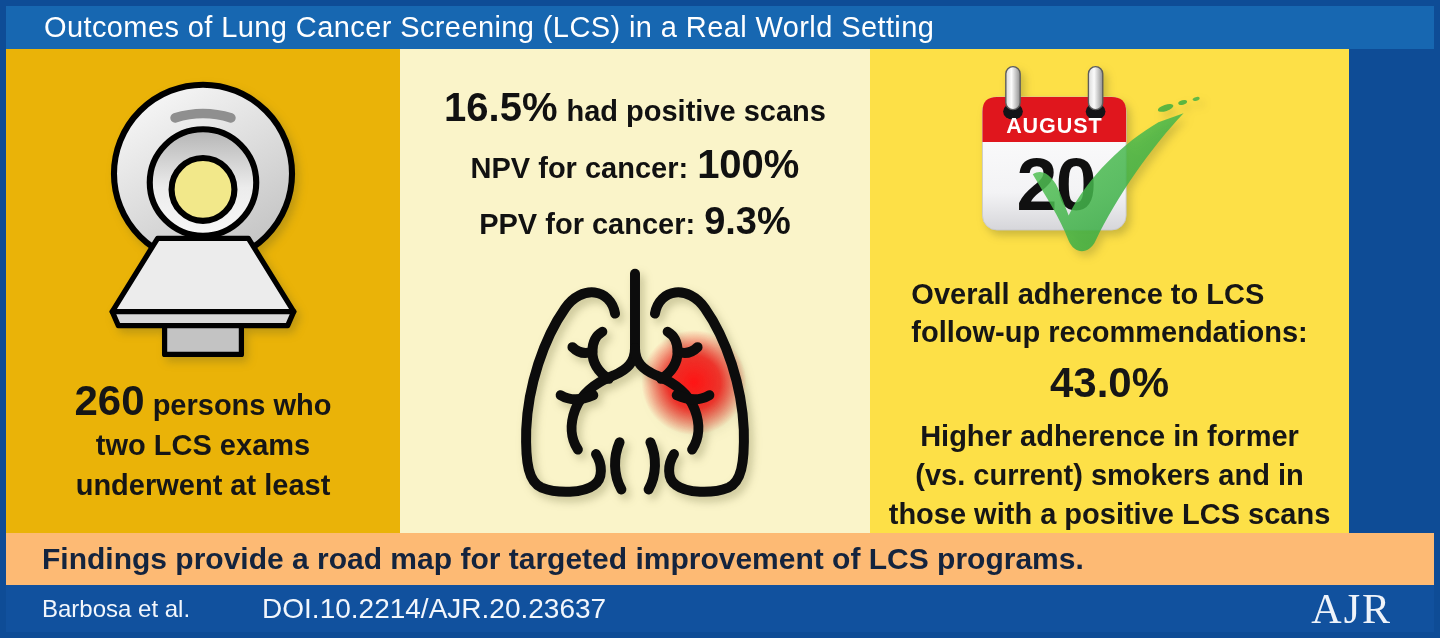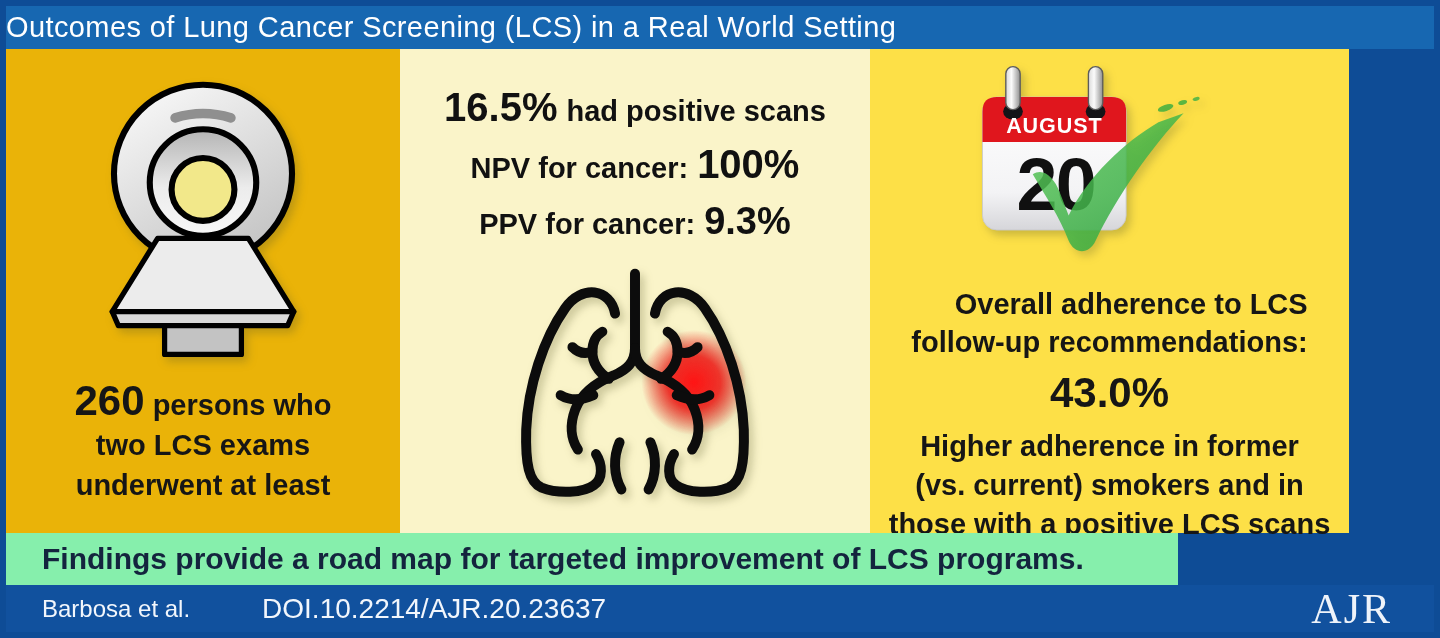--- a/index.html
+++ b/index.html
@@ -1,46 +1,46 @@
 <!DOCTYPE html>
 <html><head>
 <meta charset="utf-8">
 <style>
   * { margin:0; padding:0; box-sizing:border-box; }
   body { font-family:"Liberation Sans","DejaVu Sans",sans-serif; }
   .frame { position:relative; width:1440px; height:638px; background:#0e4c96; overflow:hidden; }
 
   .header { position:absolute; left:6px; top:6px; width:1428px; height:43px;
             background:#1767b1; display:flex; align-items:center; }
-  .header-title { color:#ffffff; font-size:29px; font-weight:400; letter-spacing:0.4px; }
+  .header-title { color:#ffffff; font-size:29px; font-weight:400; letter-spacing:0.4px; padding-left:38px; }
 
   .content { position:absolute; left:6px; top:49px; width:1428px; height:484px; display:flex; }
   .panel { height:100%; display:flex; flex-direction:column; align-items:center; }
   .panel-left  { width:394px; background:#eab308; }
   .panel-mid   { width:470px; background:#faf4c9; }
   .panel-right { width:479px; background:#fde047; }
 
   .illustration { filter:drop-shadow(4px 5px 4px rgba(90,90,40,0.30)); }
   .left-text { margin-top:24px; text-align:center; font-size:29px; font-weight:bold; color:#161616; line-height:40px; }
   .left-text .big { font-size:42px; }
 
   .mid-stats { margin-top:32px; text-align:center; color:#111111; font-weight:bold; }
   .mid-line { line-height:53px; font-size:29px; }
   .mid-line .big  { font-size:40px; }
   .mid-line .big2 { font-size:38px; }
   .mid-line .gap-r { margin-right:9px;margin-top:35px; }
   .mid-line .gap-l { margin-left:9px; }
 
   .calendar-wrap { margin-top:14px; margin-left:-36px; }
-  .adh-text { margin-top:16px; text-align:right; font-size:29px; font-weight:bold; color:#161616; line-height:38px; }
+  .adh-text { margin-top:6px; text-align:left; font-size:29px; font-weight:bold; color:#161616; line-height:38px; }
   .adh-value { margin-top:8px; text-align:center; font-size:42px; font-weight:bold; color:#161616; }
   .detail-text { margin-top:10px; text-align:center; font-size:29px; font-weight:bold; color:#161616; line-height:39px; }
 
-  .band { position:absolute; left:6px; top:533px; width:1172px; height:52px;
-          background:#86efac; display:flex; align-items:center; }
+  .band { position:absolute; left:6px; top:533px; width:1428px; height:52px;
+          background:#fdba74; display:flex; align-items:center; }
   .band-text { color:#14243e; font-size:30px; font-weight:bold; padding-left:36px; }
 
   .footer { position:absolute; left:6px; top:585px; width:1428px; height:47px;
             background:#11519e; display:flex; align-items:center; }
   .footer-authors { color:#f2f6fc; font-size:24px; padding-left:36px; }
   .footer-doi { color:#f2f6fc; font-size:28px; margin-left:72px; }
   .footer-logo { margin-left:auto; margin-right:42px; color:#eef3fa;
                  font-family:"Liberation Serif","DejaVu Serif",serif; font-size:42px; letter-spacing:2px; }
 </style>
 </head>

